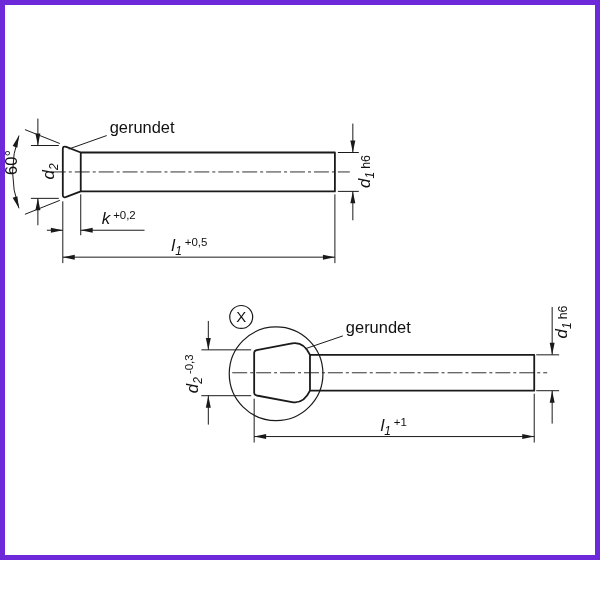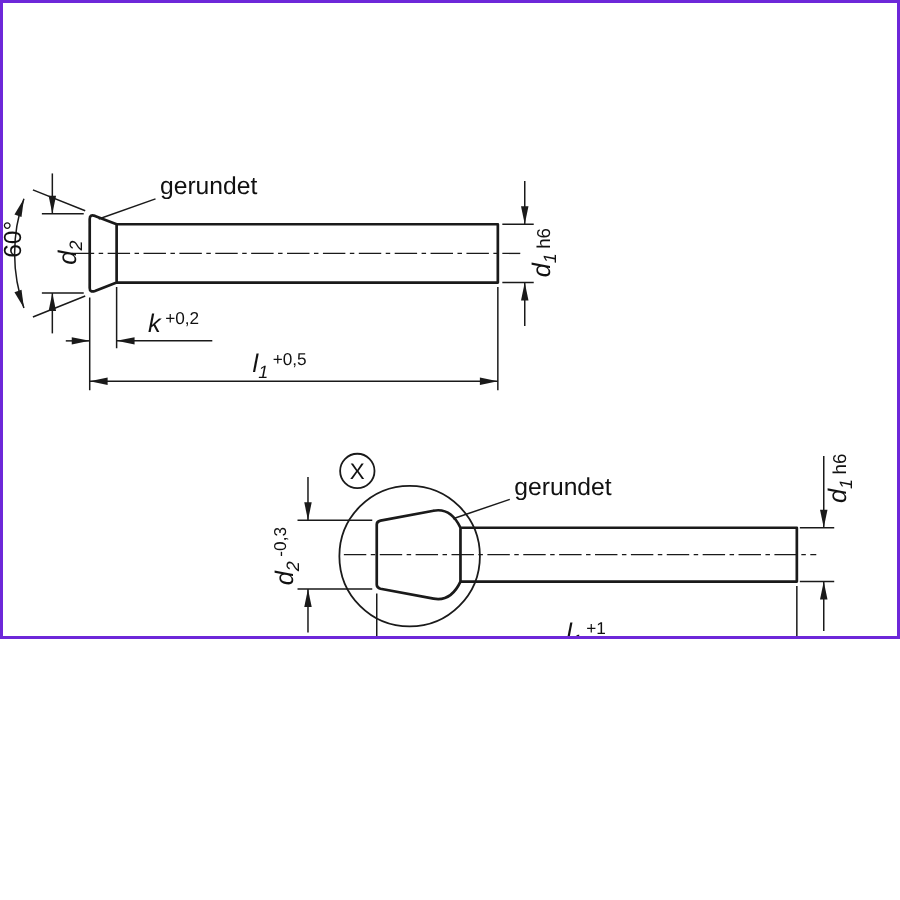--- a/index.html
+++ b/index.html
@@ -1,17 +1,17 @@
 <!DOCTYPE html>
 <html><head>
 <meta charset="utf-8">
 <style>
   html,body{margin:0;padding:0;background:#ffffff;}
-  .canvas{position:relative;width:600px;height:426px;box-sizing:border-box;
-          border:2px solid #6d28d9;background:#ffffff;overflow:hidden;}
+  .canvas{position:relative;width:600px;height:560px;box-sizing:border-box;
+          border:5px solid #6d28d9;background:#ffffff;overflow:hidden;}
   .canvas svg{display:block;width:598px;height:598px;}
   .outline{fill:none;stroke:#1a1a1a;stroke-width:1.8;stroke-linejoin:round;stroke-linecap:round;}
   .thin{fill:none;stroke:#1a1a1a;stroke-width:1;}
   .center{fill:none;stroke:#1a1a1a;stroke-width:0.9;stroke-dasharray:15 3 3 3;}
   .circle{fill:none;stroke:#1a1a1a;stroke-width:1.2;}
   text{fill:#111111;font-family:"Liberation Sans","DejaVu Sans",sans-serif;}
   .lbl{font-size:16.5px;font-style:normal;}
   .dim{font-size:17px;font-style:italic;}
   .sub{font-size:12px;font-style:italic;}
   .tol{font-size:11.5px;font-style:normal;}

